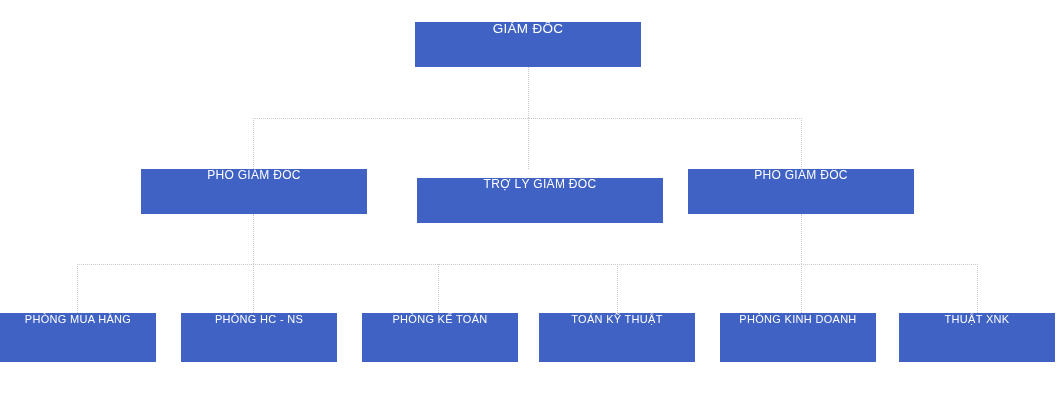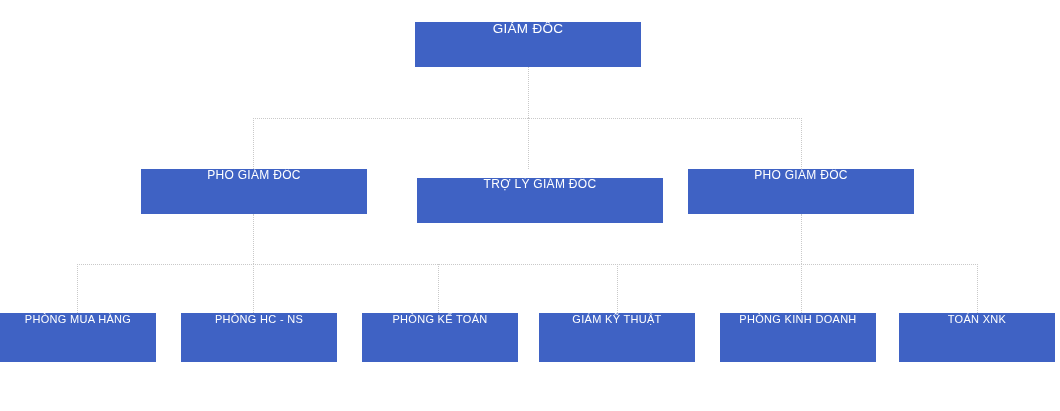--- a/index.html
+++ b/index.html
@@ -93,22 +93,22 @@
   <div class="node level-3" style="left:0px; top:313px; width:156px; height:49px;">
     <span class="node-label">PHÒNG MUA HÀNG</span>
   </div>
   <div class="node level-3" style="left:362px; top:313px; width:156px; height:49px;">
     <span class="node-label">PHÒNG KẾ TOÁN</span>
   </div>
   <div class="node level-3" style="left:181px; top:313px; width:156px; height:49px;">
     <span class="node-label">PHÒNG HC - NS</span>
   </div>
   <div class="node level-3" style="left:539px; top:313px; width:156px; height:49px;">
-    <span class="node-label">GIÁM KỸ THUẬT</span>
+    <span class="node-label">TOÁN KỸ THUẬT</span>
   </div>
   <div class="node level-3" style="left:720px; top:313px; width:156px; height:49px;">
     <span class="node-label">PHÒNG KINH DOANH</span>
   </div>
   <div class="node level-3" style="left:899px; top:313px; width:156px; height:49px;">
-    <span class="node-label">TOÁN XNK</span>
+    <span class="node-label">THUẬT XNK</span>
   </div>
 
 </div>
 
 </body></html>

